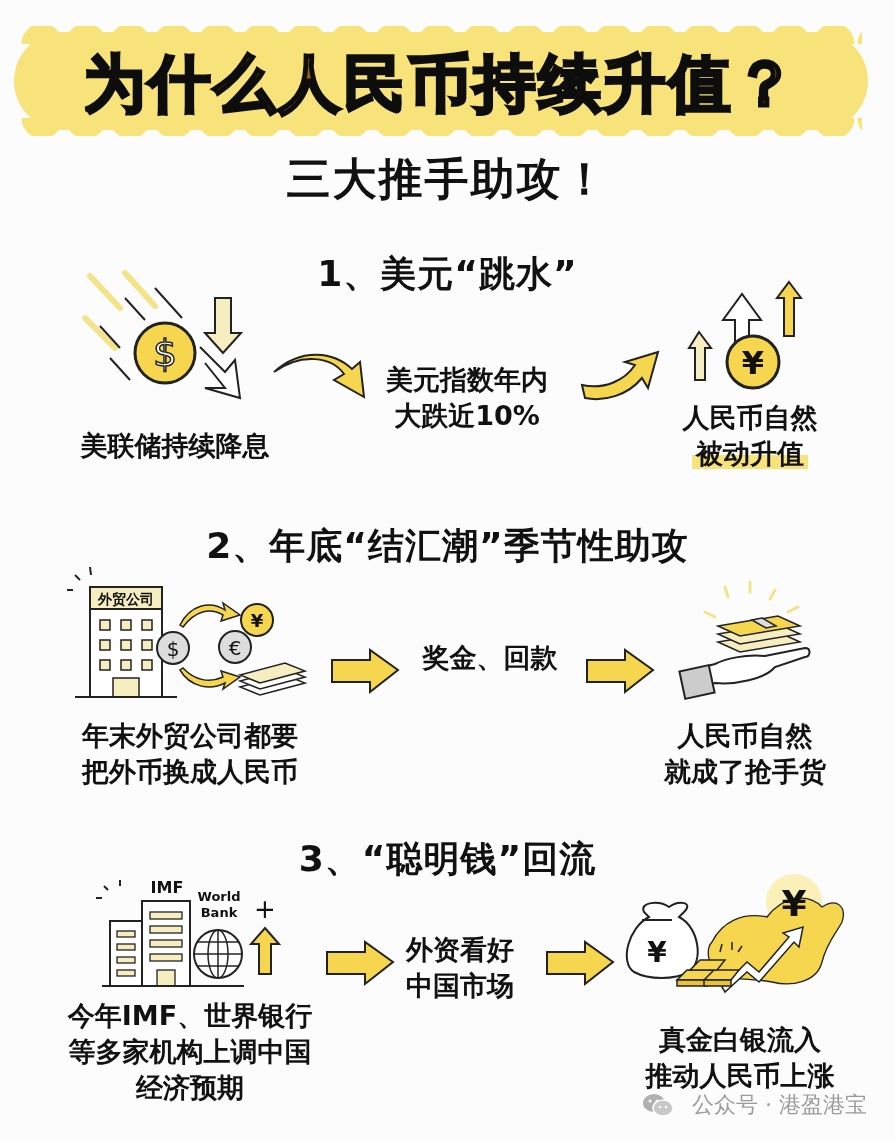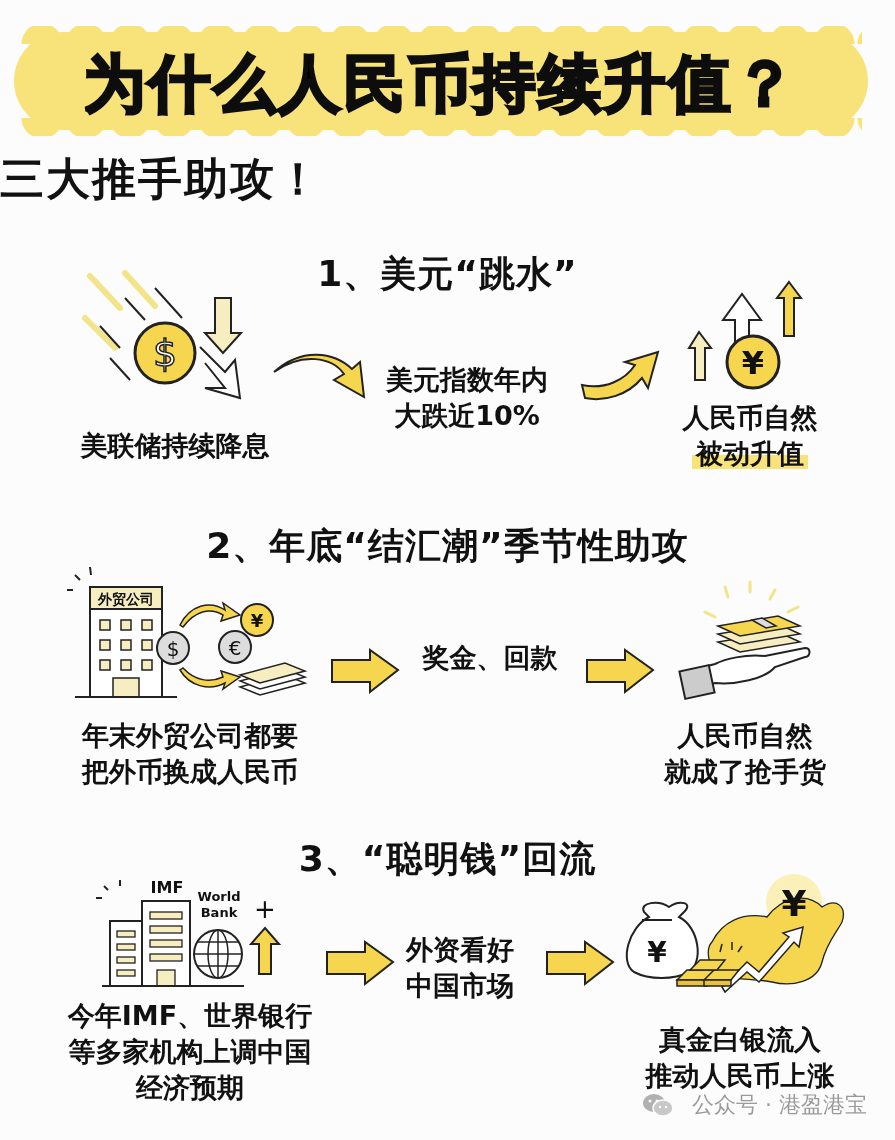--- a/index.html
+++ b/index.html
@@ -5,23 +5,23 @@
   html,body{margin:0;padding:0;background:#fcfcfc;}
   body{width:895px;height:1140px;position:relative;overflow:hidden;font-family:"DejaVu Sans","Liberation Sans",sans-serif;color:#111;}
   .abs{position:absolute;}
   .title-wrap{left:20px;top:30px;width:842px;height:100px;}
   .title-bg{position:absolute;inset:8px 0 6px 0;background:#f7e37a;border-radius:46px;
     box-shadow:0 0 0 6px #f7e37a;}
   .title-bg:before,.title-bg:after{content:"";position:absolute;left:0;right:0;height:18px;
     background:radial-gradient(circle at 22px 18px,#f7e37a 20px,transparent 21px) repeat-x;background-size:44px 36px;}
   .title-bg:before{top:-12px;}
   .title-bg:after{bottom:-12px;background-position:0 -18px;}
-  .title-text{position:absolute;left:0;right:0;top:14px;text-align:center;font-size:62px;font-weight:900;letter-spacing:3px;color:#000000;
+  .title-text{position:absolute;left:0;right:0;top:14px;text-align:center;font-size:62px;font-weight:900;letter-spacing:3px;color:#a16207;
     -webkit-text-stroke:3px #0d0d0d;line-height:80px;white-space:nowrap;}
-  .subtitle{left:0;width:895px;top:150px;text-align:left;font-size:44px;font-weight:bold;letter-spacing:2px;}
+  .subtitle{left:0;width:895px;top:150px;text-align:center;font-size:44px;font-weight:bold;letter-spacing:2px;}
   .sec-head{left:0;width:895px;text-align:center;font-size:36px;font-weight:bold;letter-spacing:1px;}
   .cap{text-align:center;font-size:27px;font-weight:bold;line-height:36px;white-space:nowrap;}
   .hl{background:linear-gradient(transparent 55%,#f7e37a 55%);padding:0 4px;}
   svg{overflow:visible;}
   .wm{right:28px;top:1090px;font-size:22px;color:#9a9a9a;display:flex;align-items:center;gap:18px;}
 </style>
 </head>
 <body>
 
 <div class="abs title-wrap">

